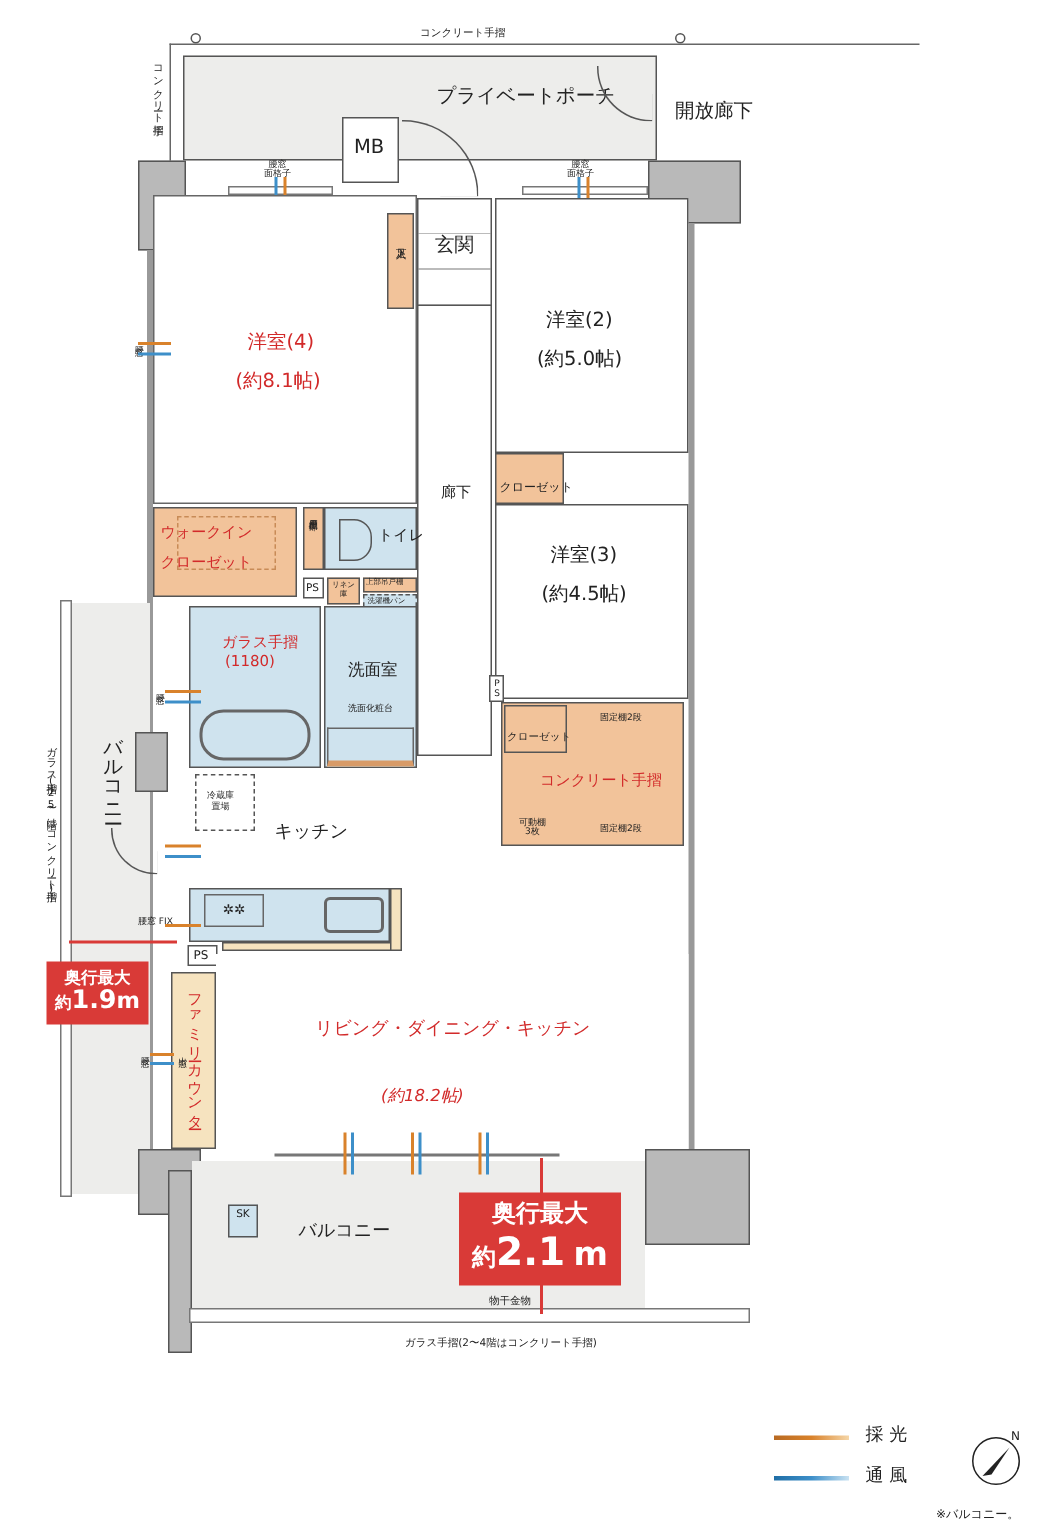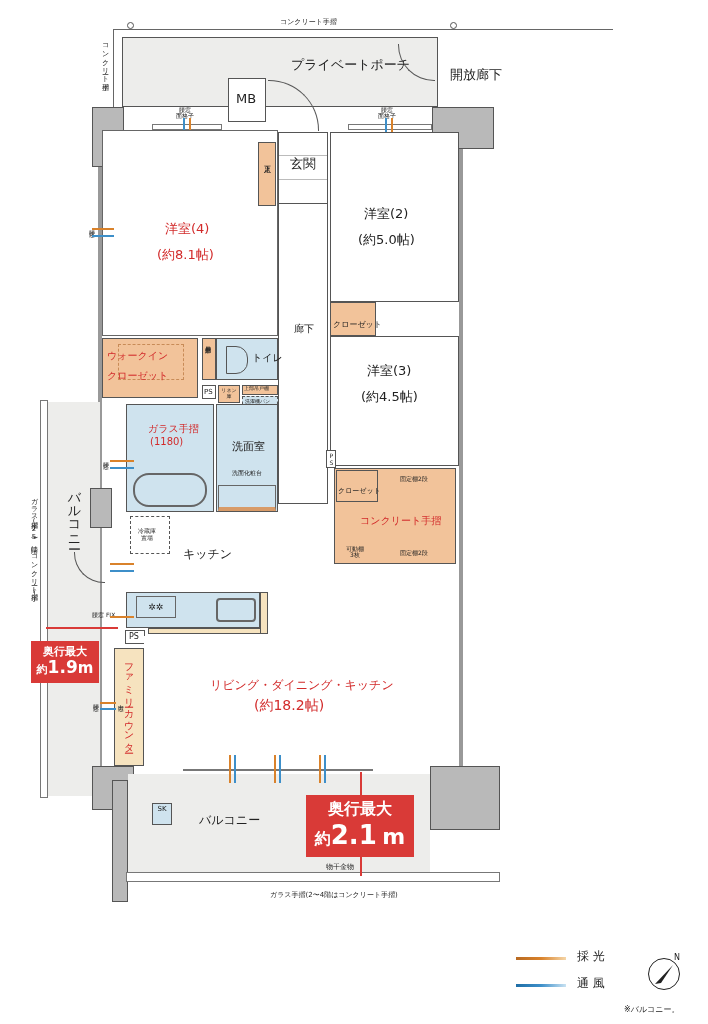--- a/index.html
+++ b/index.html
@@ -136,21 +136,21 @@
 <div class="room tan" style="left:260px;top:592px;width:8px;height:42px;"></div>
 <div class="lbl tiny" style="left:188px;top:641px;font-size:7px;">カウンター</div>
 <div class="room white" style="left:125px;top:630px;width:20px;height:14px;"></div>
 <div class="lbl tiny" style="left:129px;top:632px;font-size:8px;">PS</div>
 
 <div class="room tan" style="left:114px;top:648px;width:30px;height:118px;"></div>
 <div class="lbl small red vert" style="left:123px;top:656px;font-size:10px;">ファミリーカウンター</div>
 
 <div class="room white" style="left:144px;top:636px;width:315px;height:130px;border:none;"></div>
 <div class="lbl mid red" style="left:210px;top:679px;font-size:12px;">リビング・ダイニング・キッチン</div>
-<div class="lbl mid red" style="left:254px;top:697px;font-size:14px;">(約18.2帖)</div>
+<div class="lbl mid red" style="left:254px;top:725px;font-size:11px;font-style:italic;">(約18.2帖)</div>
 
 <div class="rail" style="left:40px;top:400px;width:8px;height:398px;"></div>
 <div class="room grey" style="left:48px;top:402px;width:52px;height:394px;border:none;"></div>
 <div class="lbl tiny vert" style="left:30px;top:493px;font-size:7px;">ガラス手摺(2〜5階はコンクリート手摺)</div>
 <div class="lbl mid vert" style="left:66px;top:483px;">バルコニー</div>
 <div class="wall" style="left:90px;top:488px;width:22px;height:40px;"></div>
 <div class="abs" style="left:74px;top:552px;width:30px;height:30px;border:1px solid #555;border-top:none;border-right:none;border-radius:0 0 0 30px;"></div>
 <div class="lbl tiny vert" style="left:102px;top:458px;font-size:6px;">腰窓</div>
 <div class="abs" style="left:110px;top:460px;width:24px;height:2px;background:#d9822b;"></div>
 <div class="abs" style="left:110px;top:467px;width:24px;height:2px;background:#3d8fc9;"></div>

